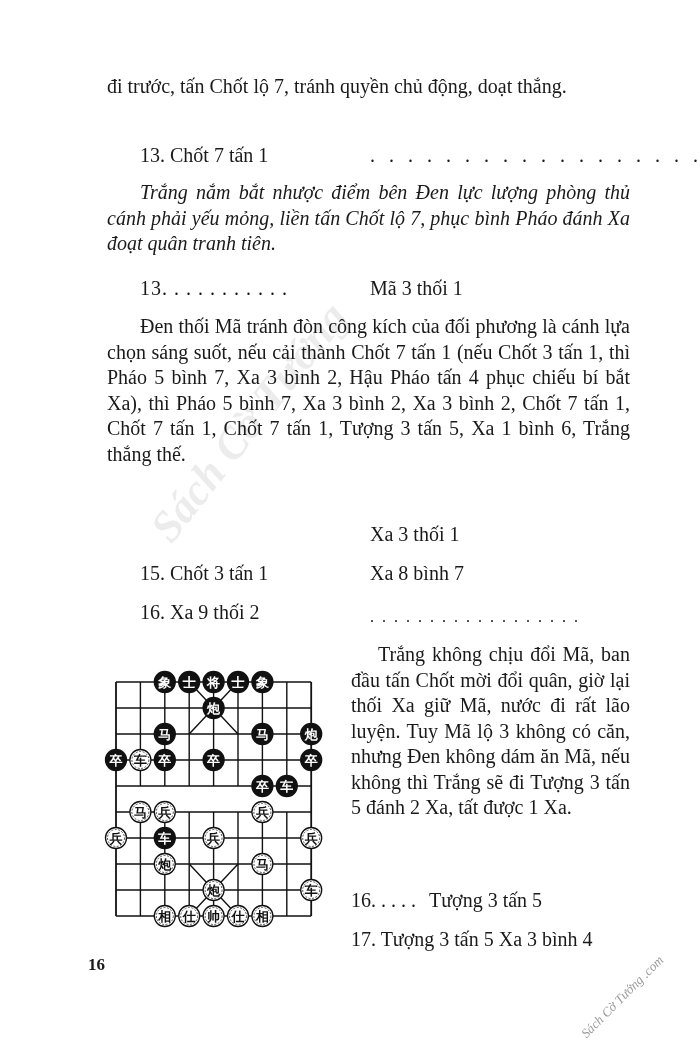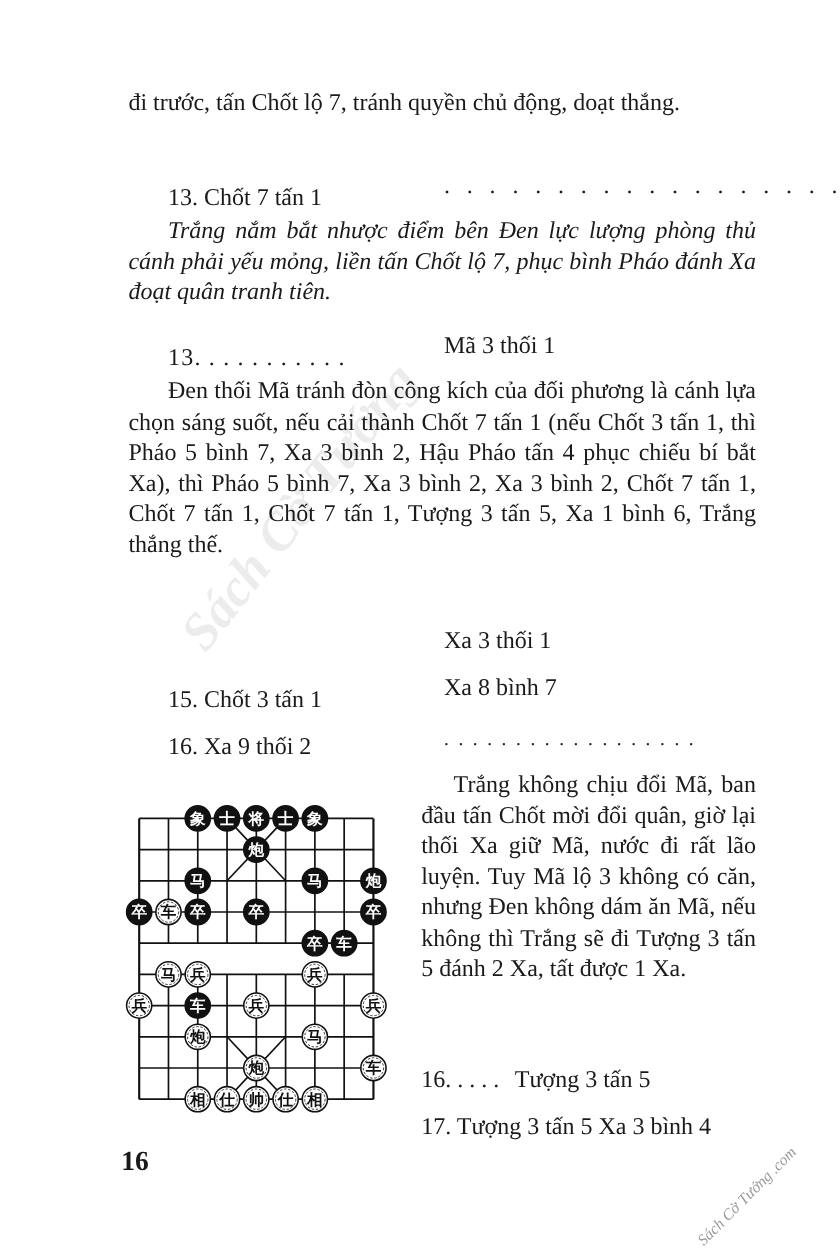--- a/index.html
+++ b/index.html
@@ -11,25 +11,25 @@
     .watermark {
       position: absolute; color: #e6e6e6; font-family: "Liberation Serif", serif; font-style: italic;
       font-weight: bold; white-space: nowrap; pointer-events: none; z-index: 0;
     }
     .wm-center { left: 140px; top: 520px; font-size: 44px; transform: rotate(-52deg); transform-origin: left top; opacity: 0.75; }
     .wm-corner { left: 578px; top: 1030px; font-size: 13px; transform: rotate(-45deg); transform-origin: left top; color: #9a9a9a; font-weight: normal; }
     .text { position: absolute; font-size: 20px; line-height: 25.5px; z-index: 1; font-family: "Liberation Serif", serif; }
     .para { position: absolute; left: 107px; width: 523px; text-align: justify; text-align-last: left; }
     .indent { text-indent: 33px; }
     .move-row { position: absolute; left: 140px; width: 490px; height: 26px; }
-    .move-row .white { position: absolute; left: 0; top: 0; white-space: nowrap; margin-top: 10px; }
+    .move-row .white { position: absolute; left: 0; top: 0; white-space: nowrap; }
     .move-row .black { position: absolute; left: 230px; top: 0; white-space: nowrap; }
     .dots { letter-spacing: 4.5px; }
     .right-col { position: absolute; left: 351px; width: 279px; text-align: justify; text-align-last: left; }
-    .page-number { position: absolute; left: 101px; top: 955px; font-size: 23px; font-weight: bold; font-family: "Liberation Serif", serif; }
+    .page-number { position: absolute; left: 88px; top: 955px; font-size: 17px; font-weight: bold; font-family: "Liberation Serif", serif; }
     .board { position: absolute; left: 96px; top: 664px; width: 236px; height: 272px; z-index: 1; }
     .board svg { display: block; }
   </style>
 </head>
 <body>
 
 <div class="page">
 
   <div class="watermark wm-center">Sách Cờ Tướng</div>
   <div class="watermark wm-corner">Sách Cờ Tướng .com</div>

